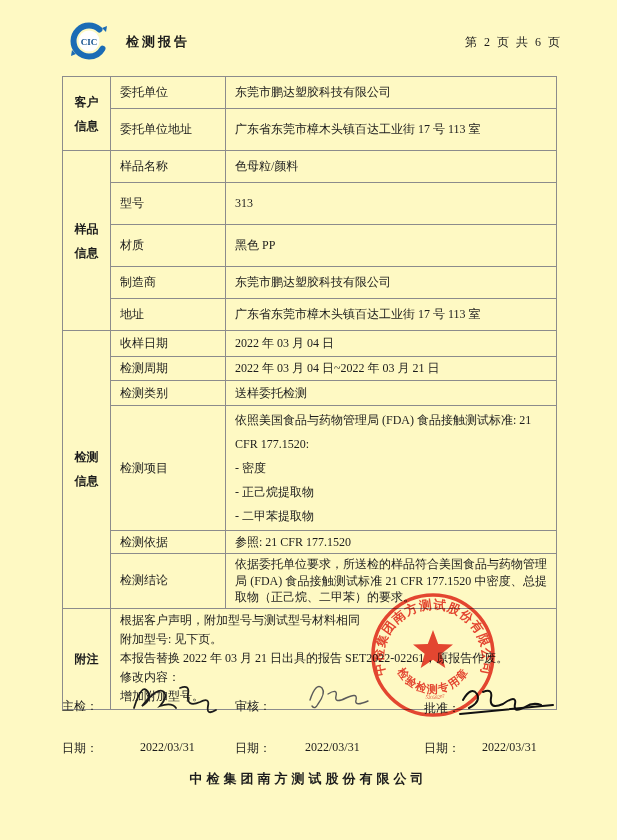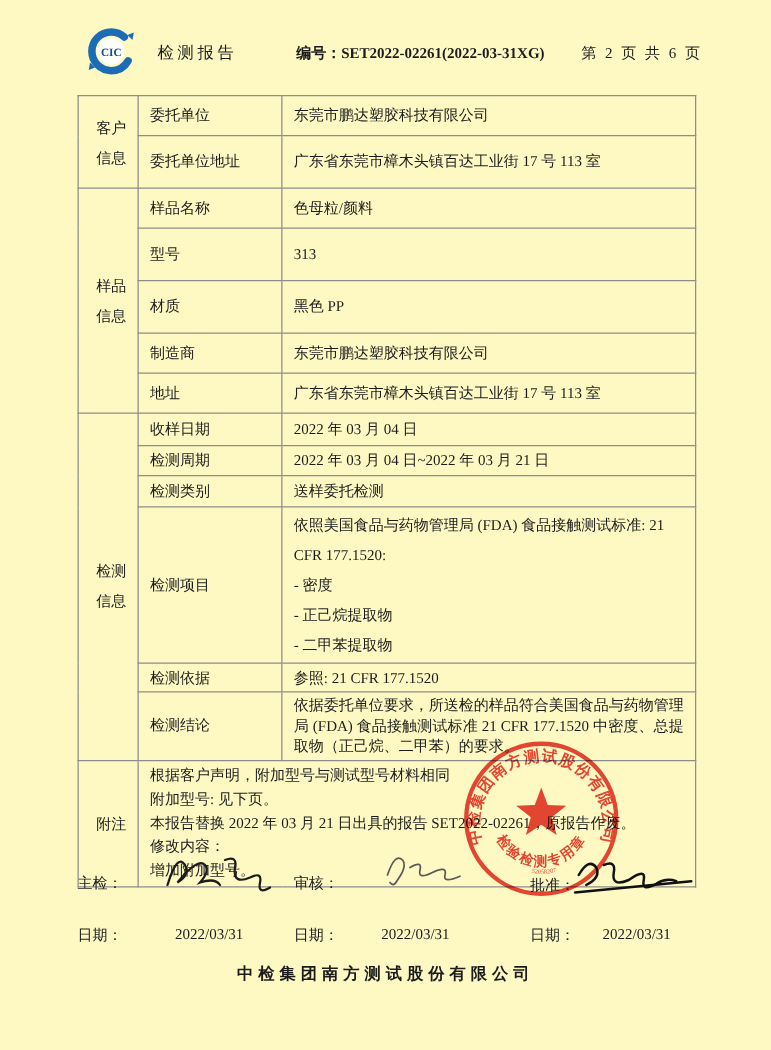--- a/index.html
+++ b/index.html
@@ -4,27 +4,27 @@
 <style>
   * { margin:0; padding:0; box-sizing:border-box; }
   body { background:#e8e8e8; font-family:"Liberation Serif","DejaVu Serif",serif; }
   .page {
     position:relative; width:617px; height:840px; margin:0 auto;
     background:#fef9c3; color:#1c1c1c; font-size:12px; overflow:hidden;
   }
   
   .header { position:absolute; top:16px; left:62px; right:55px; height:50px; }
   .logo { position:absolute; left:4px; top:2px; width:46px; height:46px; }
-  .hdr-title { position:absolute; left:64px; top:17px; font-weight:normal; font-size:13px; letter-spacing:3px; }
+  .hdr-title { position:absolute; left:64px; top:17px; font-weight:bold; font-size:13px; letter-spacing:3px; }
   .hdr-no { position:absolute; left:175px; top:18px; font-weight:bold; font-size:12px; white-space:nowrap; }
   .hdr-page { position:absolute; right:0; top:18px; font-weight:normal; font-size:12px; letter-spacing:2px; white-space:nowrap; }
   
   table.report { position:absolute; top:76px; left:62px; width:494px; border-collapse:collapse; table-layout:fixed; }
   table.report td { border:1px solid #8c8c8c; vertical-align:middle; padding:2px 9px; }
-  td.sec { width:48px; text-align:right; padding:2px 2px; white-space:pre-line; line-height:2.0; }
+  td.sec { width:48px; text-align:center; padding:2px 2px; white-space:pre-line; line-height:2.0;font-weight:bold; }
   td.lbl { width:115px; }
   td.val { width:331px; }
   .pre { white-space:pre-line; }
   tr.h32{height:32px} tr.h33{height:42px}
   tr.h26{height:26px} tr.h24{height:24px} tr.h25{height:25px}
   tr.h96{height:96px} tr.h23{height:23px} tr.h48{height:48px} tr.h99{height:99px}
   td.items { line-height:2.0; vertical-align:middle; }
   td.concl { line-height:1.38; text-align:justify; }
   td.note  { line-height:1.6; vertical-align:middle; }
   
@@ -48,23 +48,20 @@
 
   <div class="header">
     <svg class="logo" viewBox="0 0 46 46">
       <circle cx="23" cy="23" r="15.5" fill="none" stroke="#1b6cb5" stroke-width="6" stroke-dasharray="76 22" stroke-dashoffset="-8" stroke-linecap="round"></circle>
       <path d="M36,10 l5,-2 -1,6 z" fill="#1b6cb5"></path>
       <path d="M10,36 l-5,2 1,-6 z" fill="#1b6cb5"></path>
       <circle cx="23" cy="23" r="10.5" fill="#ffffff"></circle>
       <text x="23" y="27" text-anchor="middle" font-size="9" font-weight="bold" fill="#124f8c" font-family="Liberation Serif, serif">CIC</text>
     </svg>
     <div class="hdr-title">检测报告</div>
-    <div class="hdr-no">
-      <span>编号：</span><span>SET2022-02261(2022-03-31XG)</span>
-    </div>
     <div class="hdr-page">第 2 页 共 6 页</div>
   </div>
 
   <table class="report">
 
     <tbody>
         <tr class="h32">
       <td class="sec" rowspan="2">客户
 信息</td>
       <td class="lbl">委托单位</td>

